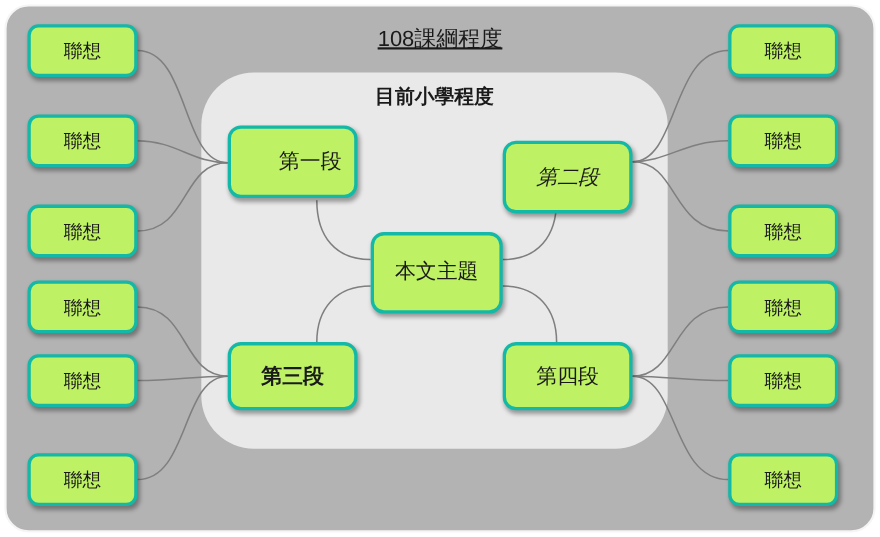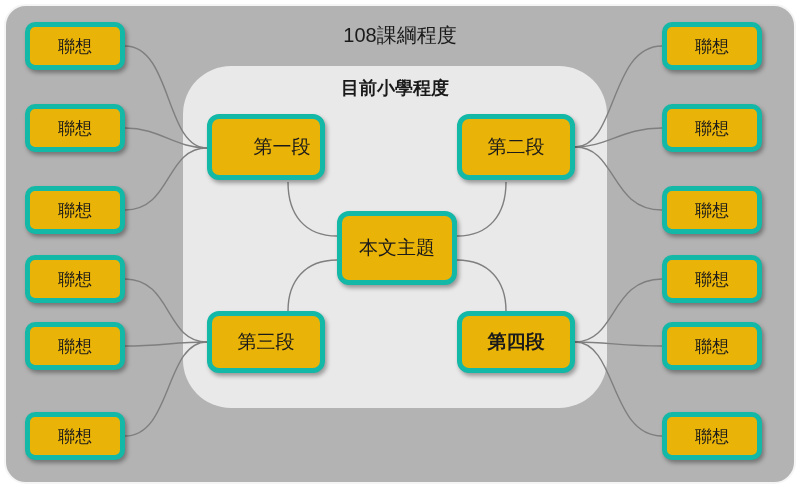--- a/index.html
+++ b/index.html
@@ -24,20 +24,21 @@
     box-sizing: border-box;
     border: 2px solid #f5f5f5;
   }
   .outer-title {
     position: absolute;
     left: 0; top: 22px;
     width: 800px;
     text-align: center;
     font-size: 20px;
     color: #1a1a1a;
+    text-decoration: underline;
   }
   .inner-frame {
     position: absolute;
     left: 183px; top: 66px;
     width: 424px; height: 342px;
     background: #e9e9e9;
     border-radius: 48px;
   }
   .inner-title {
     position: absolute;
@@ -53,22 +54,22 @@
     left: 0; top: 0;
     width: 800px; height: 488px;
   }
   svg.connectors path {
     fill: none;
     stroke: #7f7f7f;
     stroke-width: 1.4;
   }
   .node {
     position: absolute;
-    background: #eab308;
-    border: 5px solid #14b8a6;
+    background: #bef264;
+    border: 3px solid #14b8a6;
     border-radius: 10px;
     box-shadow: 2px 3px 4px rgba(0,0,0,0.35);
     display: flex;
     align-items: center;
     justify-content: center;
     text-align: center;
     color: #1a1a1a;
     box-sizing: border-box;
   }
   .node.assoc { width: 100px; height: 48px; font-size: 17px; }
@@ -112,23 +113,23 @@
     <path d="M 575 342 C 607 342 622 346 662 346"></path>
     <path d="M 575 342 C 617 342 610 436 662 436"></path>
   </svg>
 
   <div class="node center" style="left:337px; top:211px;">
     <span>本文</span>
     <span>主題</span>
   </div>
 
   <div class="node para" style="left:207px; top:114px;padding-left:32px;">第一段</div>
-  <div class="node para" style="left:457px; top:114px;">第二段</div>
-  <div class="node para" style="left:207px; top:311px; height:62px;">第三段</div>
-  <div class="node para" style="left:457px; top:311px; height:62px;font-weight:bold;">第四段</div>
+  <div class="node para" style="left:457px; top:128px;font-style:italic;">第二段</div>
+  <div class="node para" style="left:207px; top:311px; height:62px;font-weight:bold;">第三段</div>
+  <div class="node para" style="left:457px; top:311px; height:62px;">第四段</div>
 
   <div class="node assoc" style="left:25px; top:22px;">聯想</div>
   <div class="node assoc" style="left:25px; top:104px;">聯想</div>
   <div class="node assoc" style="left:25px; top:186px;">聯想</div>
   <div class="node assoc" style="left:25px; top:255px;">聯想</div>
   <div class="node assoc" style="left:25px; top:322px;">聯想</div>
   <div class="node assoc" style="left:25px; top:412px;">聯想</div>
 
   <div class="node assoc" style="left:662px; top:22px;">聯想</div>
   <div class="node assoc" style="left:662px; top:104px;">聯想</div>

